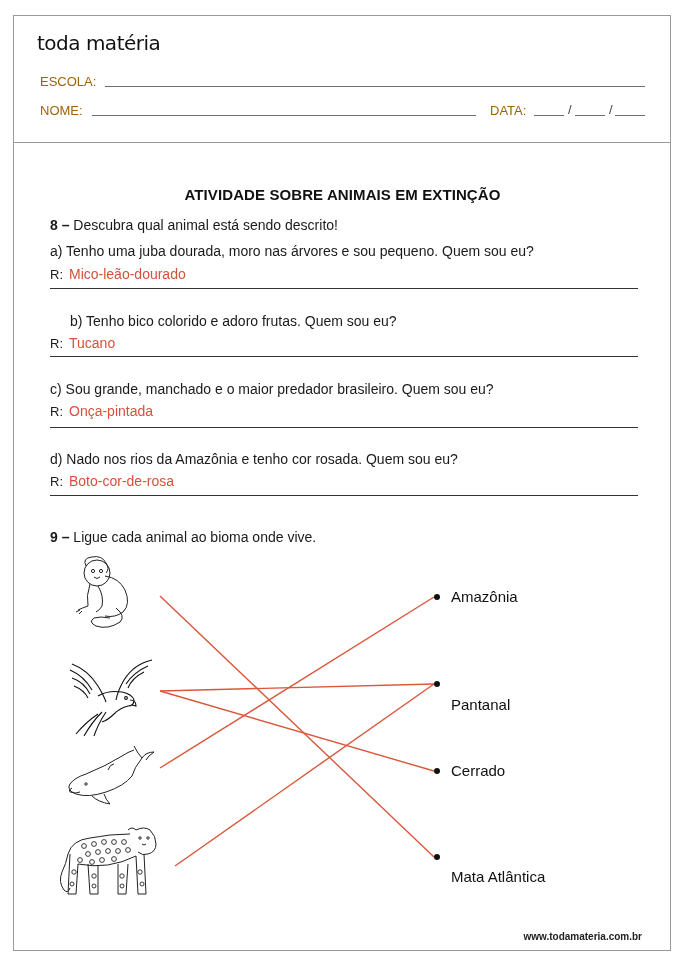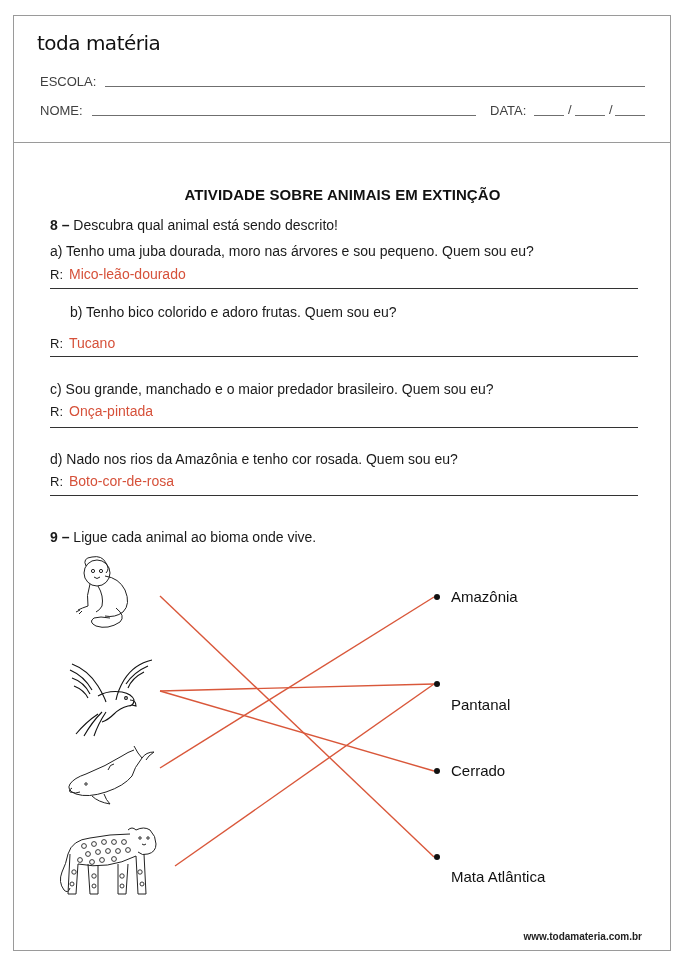--- a/index.html
+++ b/index.html
@@ -4,21 +4,21 @@
   <style>
     html, body { margin: 0; padding: 0; background: #ffffff; }
     body { width: 685px; height: 967px; position: relative; overflow: hidden;
            font-family: "Liberation Sans", "DejaVu Sans", sans-serif; color: #1a1a1a; }
     .page { position: absolute; left: 13px; top: 15px; width: 658px; height: 936px;
             border: 1.5px solid #9a9a9a; box-sizing: border-box; }
     .header-divider { position: absolute; left: 13px; top: 142px; width: 658px; height: 0;
                       border-top: 1.5px solid #9a9a9a; }
     .logo { position: absolute; left: 37px; top: 31px; font-family: "DejaVu Sans", sans-serif;
             font-size: 20px; letter-spacing: -0.5px; color: #111; font-weight: 500; }
-    .field-label { position: absolute; font-size: 13px; color: #404040; }
+    .field-label { position: absolute; font-size: 13px; color: #a16207; }
     .field-line { position: absolute; border-bottom: 1.2px solid #6f6f6f; height: 0; }
     .date-slash { position: absolute; font-size: 13px; color: #444; }
 
     .title { position: absolute; left: 0; width: 685px; top: 186px; text-align: center;
              font-size: 15px; font-weight: bold; color: #111; letter-spacing: 0.1px; }
     .q-text { position: absolute; left: 50px; font-size: 14px; color: #1a1a1a; }
     .q-num { font-weight: bold; }
     .r-label { position: absolute; left: 50px; font-size: 13px; color: #1a1a1a; }
     .answer { position: absolute; left: 69px; font-size: 14px; color: #d6513a; }
     .answer-line { position: absolute; left: 50px; width: 588px; border-bottom: 1.6px solid #333; height: 0; }
@@ -55,21 +55,21 @@
 <div class="q-text" style="top:217px;">
   <span class="q-num">8 –</span>
   <span>Descubra qual animal está sendo descrito!</span>
 </div>
 
 <div class="q-text" style="top:243px;">a) Tenho uma juba dourada, moro nas árvores e sou pequeno. Quem sou eu?</div>
 <div class="r-label" style="top:267px;">R:</div>
 <div class="answer" style="top:266px;">Mico-leão-dourado</div>
 <div class="answer-line" style="top:288px;"></div>
 
-<div class="q-text" style="top:304px;padding-left:20px;">b) Tenho bico colorido e adoro frutas. Quem sou eu?</div>
+<div class="q-text" style="top:313px;padding-left:20px;">b) Tenho bico colorido e adoro frutas. Quem sou eu?</div>
 <div class="r-label" style="top:336px;">R:</div>
 <div class="answer" style="top:335px;">Tucano</div>
 <div class="answer-line" style="top:356px;"></div>
 
 <div class="q-text" style="top:381px;">c) Sou grande, manchado e o maior predador brasileiro. Quem sou eu?</div>
 <div class="r-label" style="top:404px;">R:</div>
 <div class="answer" style="top:403px;">Onça-pintada</div>
 <div class="answer-line" style="top:427px;"></div>
 
 <div class="q-text" style="top:451px;">d) Nado nos rios da Amazônia e tenho cor rosada. Quem sou eu?</div>

